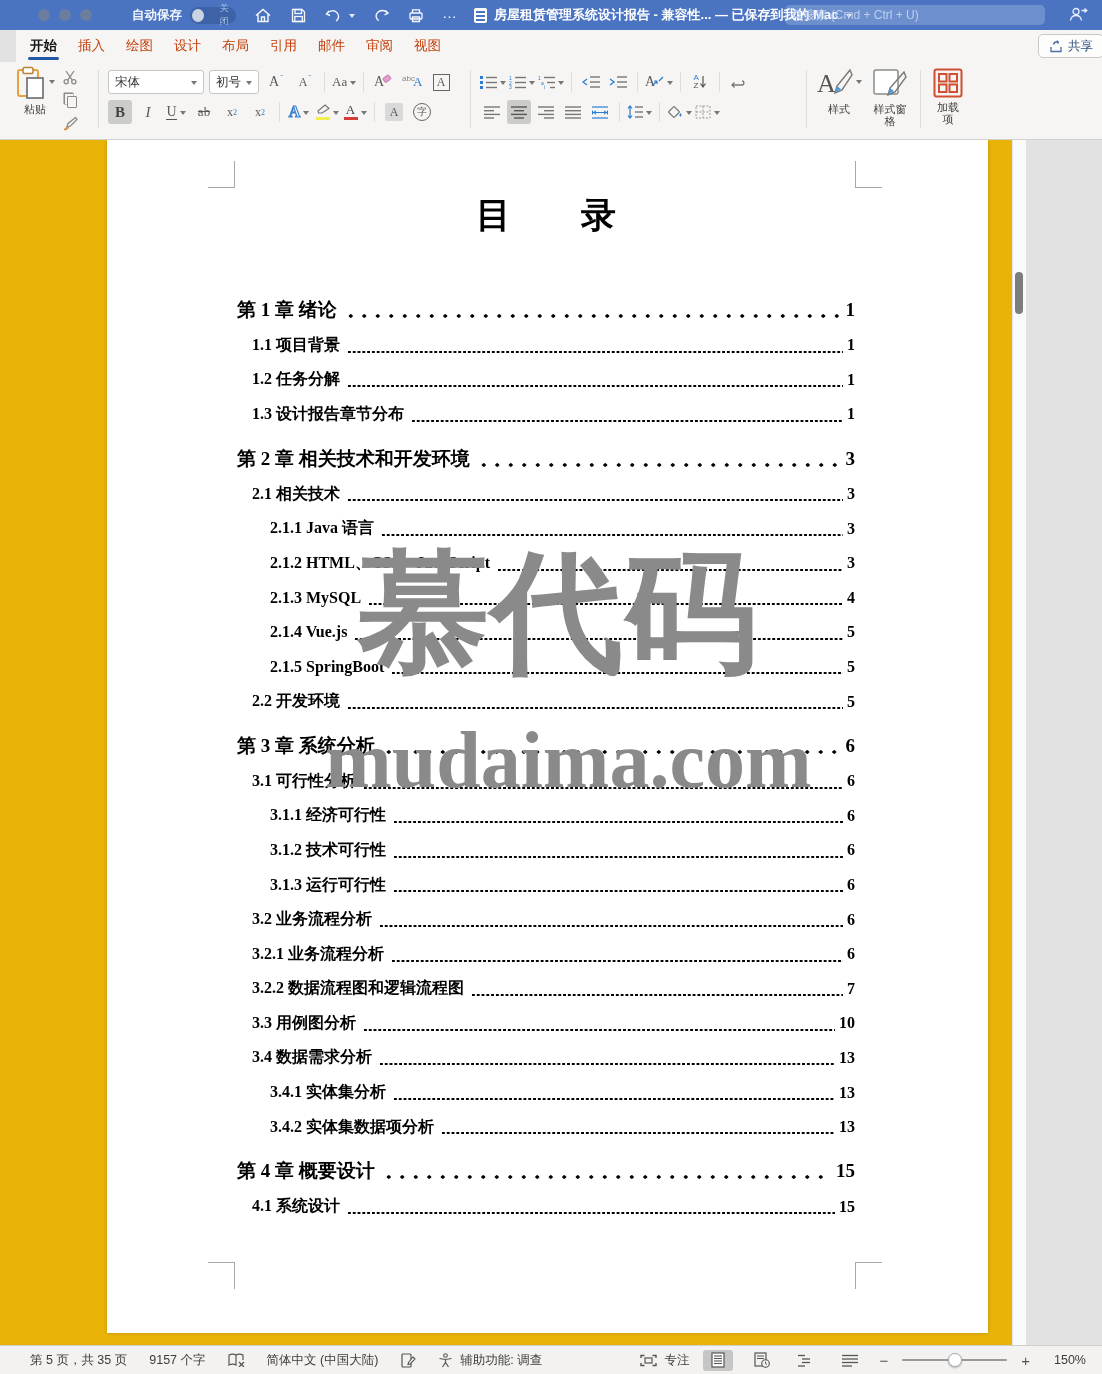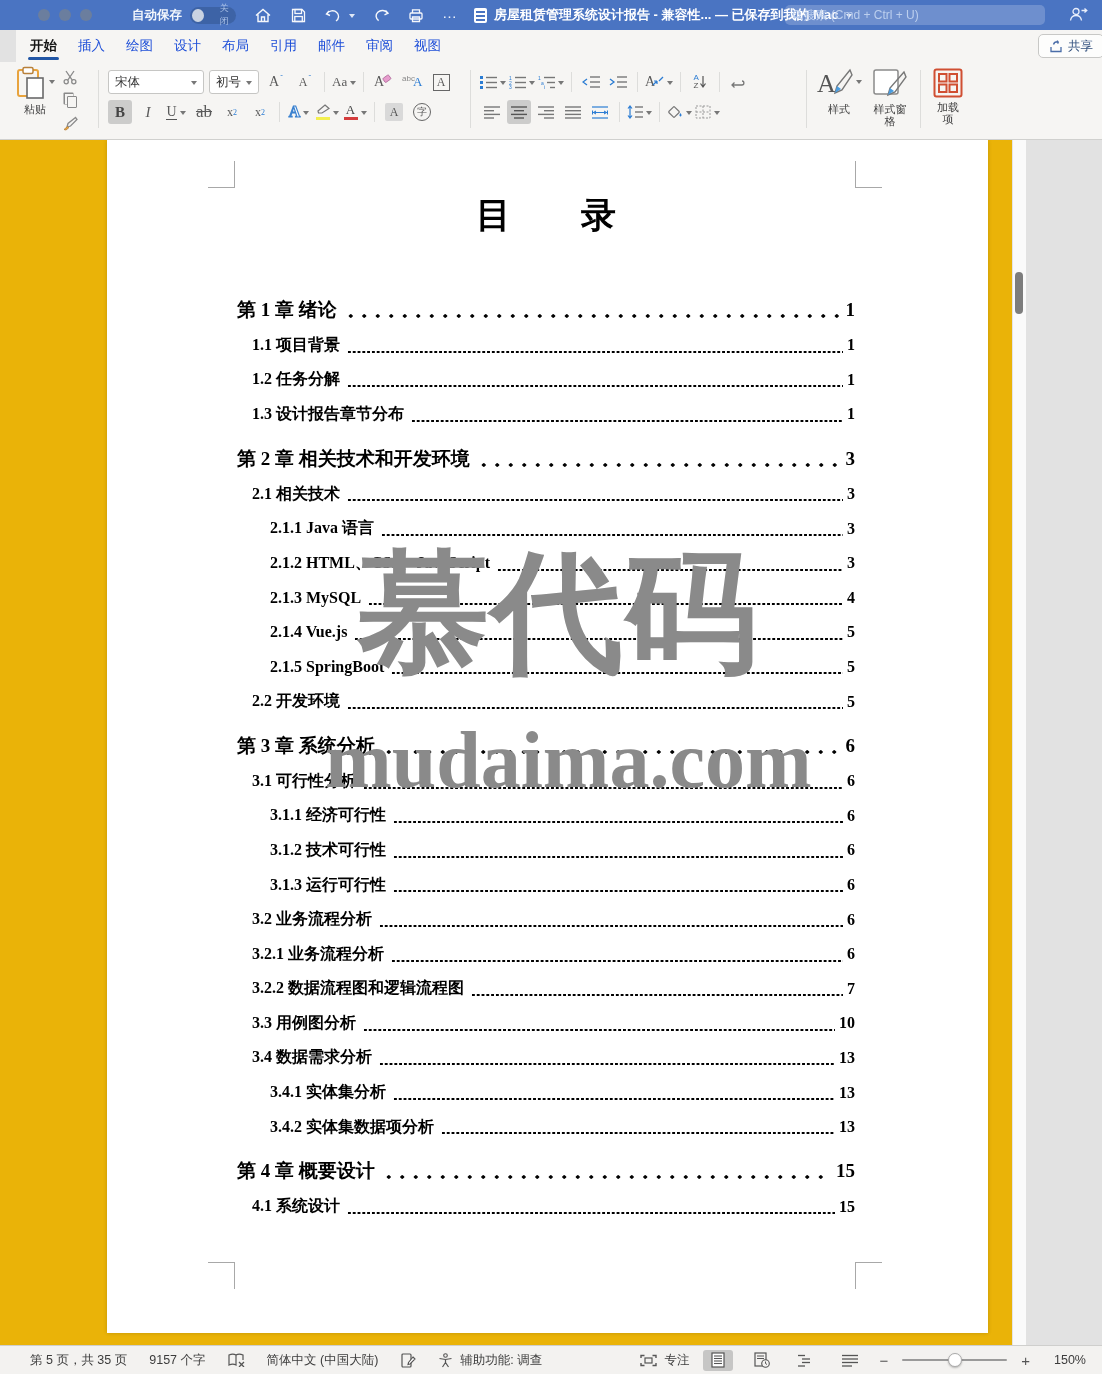--- a/index.html
+++ b/index.html
@@ -25,40 +25,40 @@
   .docpage-ic::after { content:""; position:absolute; left:2px; top:3px; width:9px; height:2px; background:#4a74c2; box-shadow:0 4px 0 #4a74c2, 0 8px 0 #4a74c2; }
   .doc-title { font-size:13px; font-weight:bold; color:#fff; white-space:nowrap; }
   .search-box { position:absolute; left:785px; top:5px; width:260px; height:20px; border-radius:5px; background:rgba(255,255,255,.20); display:flex; align-items:center; padding:0 7px; }
   .search-box input { background:transparent; border:none; outline:none; color:#eef3fb; font-size:12px; width:100%; font-family:"Liberation Sans",sans-serif; }
   .search-box input::placeholder { color:#bccfee; }
   .share-people { position:absolute; right:14px; top:6px; }
 
   
   .tabrow { position:absolute; left:16px; top:30px; width:1102px; height:32px; background:#f6f5f3; display:flex; align-items:center; }
   .tabs { display:flex; margin-left:14px; gap:21px; height:100%; align-items:center; }
-  .tab { font-size:13.5px; color:#1d4ed8; height:100%; display:flex; align-items:center; position:relative; cursor:default; }
+  .tab { font-size:13.5px; color:#c2410c; height:100%; display:flex; align-items:center; position:relative; cursor:default; }
   .tab.active { color:#161616; font-weight:bold; }
   .tab.active::after { content:""; position:absolute; left:-2px; right:-2px; bottom:2px; height:3px; border-radius:2px; background:#2156a5; }
   .share-btn { position:absolute; right:14px; top:4px; height:24px; border:1px solid #c8c8c6; border-radius:5px; background:#fdfdfc; display:flex; align-items:center; gap:5px; padding:0 10px; font-size:12.5px; color:#33517e; }
 
   
   .ribbon { position:absolute; left:0; top:62px; width:1102px; height:78px; background:#f6f5f3; border-bottom:1px solid #d0d0ce; font-size:12px; color:#555; }
   .vdiv { position:absolute; top:8px; width:1px; height:58px; background:#dddddb; }
   .bigbtn { position:absolute; display:flex; flex-direction:column; align-items:center; width:46px; }
   .bigbtn .blab { font-size:11px; color:#444; margin-top:3px; text-align:center; line-height:12px; }
   .rrow { position:absolute; display:flex; align-items:center; }
   .ric { height:24px; min-width:24px; display:flex; align-items:center; justify-content:center; border-radius:3px; color:#5a5a5a; }
   .ric.on { background:#cccccb; }
   .chev { width:0; height:0; border:3.5px solid transparent; border-top:4.5px solid #777; margin-left:3px; margin-top:4px; }
   .combo { height:24px; background:#fff; border:1px solid #c6c6c4; border-radius:3px; display:flex; align-items:center; justify-content:space-between; padding:0 6px; font-size:12.5px; color:#333; }
   .glyph { font-family:"Liberation Serif", serif; }
   .b-bold { font-weight:bold; font-size:15px; color:#444; }
   .b-italic { font-style:italic; font-size:15px; font-family:"Liberation Serif",serif; }
   .b-under { font-size:14px; border-bottom:1.5px solid #555; line-height:15px; }
-  .b-strike { font-size:17px; text-decoration:line-through; }
+  .b-strike { font-size:13px; text-decoration:line-through; }
   .supsub { font-size:12px; }
   .supsub sub,.supsub sup { font-size:8px; color:#2b7cd3; }
   .wordartA { font-size:16px; font-weight:bold; color:#fff; -webkit-text-stroke:1.2px #3b82d0; }
   .colorbarA { display:flex; flex-direction:column; align-items:center; line-height:12px; font-size:13px; color:#444; }
   .colorbarA .bar { width:14px; height:3.5px; margin-top:1px; }
   .shadeA { background:#d9d9d9; width:18px; height:18px; display:flex; align-items:center; justify-content:center; font-size:12px; color:#555; border-radius:2px; }
   .encircle { width:18px; height:18px; border:1.2px solid #666; border-radius:50%; font-size:10px; display:flex; align-items:center; justify-content:center; color:#555; }
   .copy-ic { width:10px; height:12px; border:1.3px solid #8a8a8a; border-radius:1px; box-shadow:-3px -3px 0 -1px #f6f5f3, -3.5px -3.5px 0 0 #8a8a8a; margin:3px 0 0 3px; }
 
   

